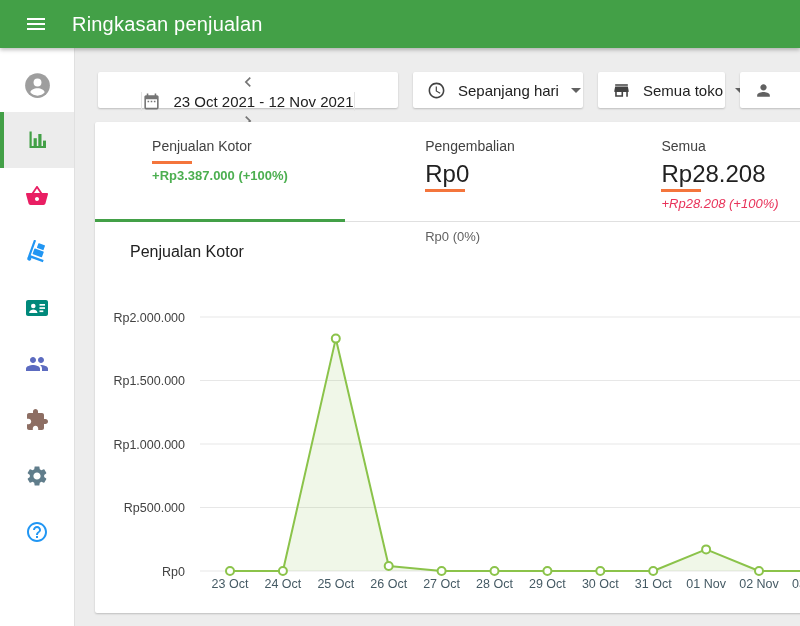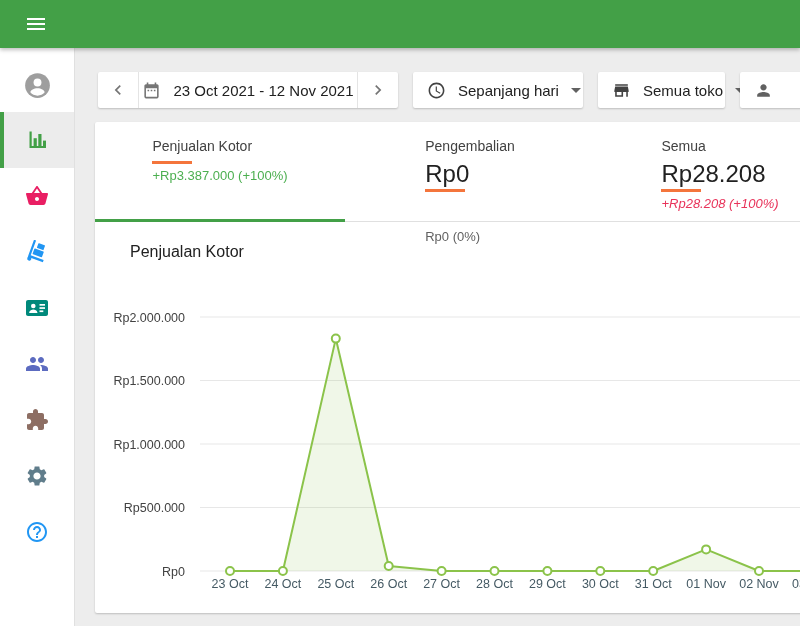--- a/index.html
+++ b/index.html
@@ -21,21 +21,21 @@
   .side-item.active { background:#ececec; }
   .side-item.active::before { content:''; position:absolute; left:0; top:0; bottom:0; width:4px; background:#43a047; }
 
   
   .main { position:absolute; left:75px; top:48px; right:0; bottom:0; background:#ededed; overflow:hidden; }
 
   
   .toolbar { position:absolute; top:24px; left:23px; display:flex; gap:15px; }
   .wbtn { background:#fff; height:36px; border-radius:2px; box-shadow:0 1px 2px rgba(0,0,0,.2);
     display:flex; align-items:center; font-size:15px; color:#212121; }
-  .date-nav { width:300px; }
+  .date-nav { width:300px;flex-direction:column; }
   .nav-seg { width:40px; height:100%; display:flex; align-items:center; justify-content:center; cursor:pointer; }
   .date-display { flex:1; height:100%; border-left:1px solid #e4e4e4; border-right:1px solid #e4e4e4;
     display:flex; align-items:center; justify-content:center; gap:12px; cursor:pointer; }
   .filter-btn { padding:0 14px; gap:12px; cursor:pointer; }
   .filter-btn .label { white-space:nowrap; }
   .filter-time { width:170px; }
   .filter-store { width:127px; }
   .filter-cashier { width:200px; }
   .caret { width:0; height:0; border-left:5px solid transparent; border-right:5px solid transparent;
     border-top:5px solid #616161; margin-left:auto; }
@@ -59,20 +59,21 @@
 </style>
 </head>
 <body>
 
 <header class="appbar">
   <span class="icon hamburger">
       <svg viewBox="0 0 24 24" width="24" height="24" fill="#ffffff">
         <path d="M3 18h18v-2H3v2zm0-5h18v-2H3v2zm0-7v2h18V6H3z"></path>
       </svg>
     </span>
+  <span class="appbar-title">Ringkasan penjualan</span>
 </header>
 
 <aside class="sidebar">
   <div class="avatar-item">
     <span class="icon">
         <svg viewBox="0 0 24 24" width="27" height="27" fill="#9e9e9e">
           <circle cx="12" cy="12" r="11"></circle>
           <circle cx="12" cy="9.3" r="3.5" fill="#fff"></circle>
           <path d="M12 14.4c-3.1 0-6.2 1.6-6.4 3.7C7.2 20.1 9.5 21 12 21s4.8-.9 6.4-2.9c-.2-2.1-3.3-3.7-6.4-3.7z" fill="#fff"></path>
         </svg>
@@ -208,21 +209,21 @@
 
     </div>
   </div>
 
   <section class="card">
     <div class="tabs" id="tabs">
         <div class="tab active">
           <div class="tab-inner">
             <div class="tab-label">Penjualan Kotor</div>
             <div class="value-underline" style="background: rgb(244, 117, 60);"></div>
-            <div class="tab-delta" style="color: rgb(76, 175, 80);">+Rp3.387.000 (+100%)</div>
+            <div class="tab-delta" style="color: rgb(76, 175, 80); font-weight: bold;">+Rp3.387.000 (+100%)</div>
           </div>
         </div>
         <div class="tab">
           <div class="tab-inner">
             <div class="tab-label">Pengembalian</div>
             <div class="tab-value">Rp0</div>
             <div class="value-underline" style="background: rgb(244, 117, 60);"></div>
             <div class="tab-delta" style="color: rgb(97, 97, 97); margin-top: 37px;">Rp0 (0%)</div>
           </div>
         </div>

